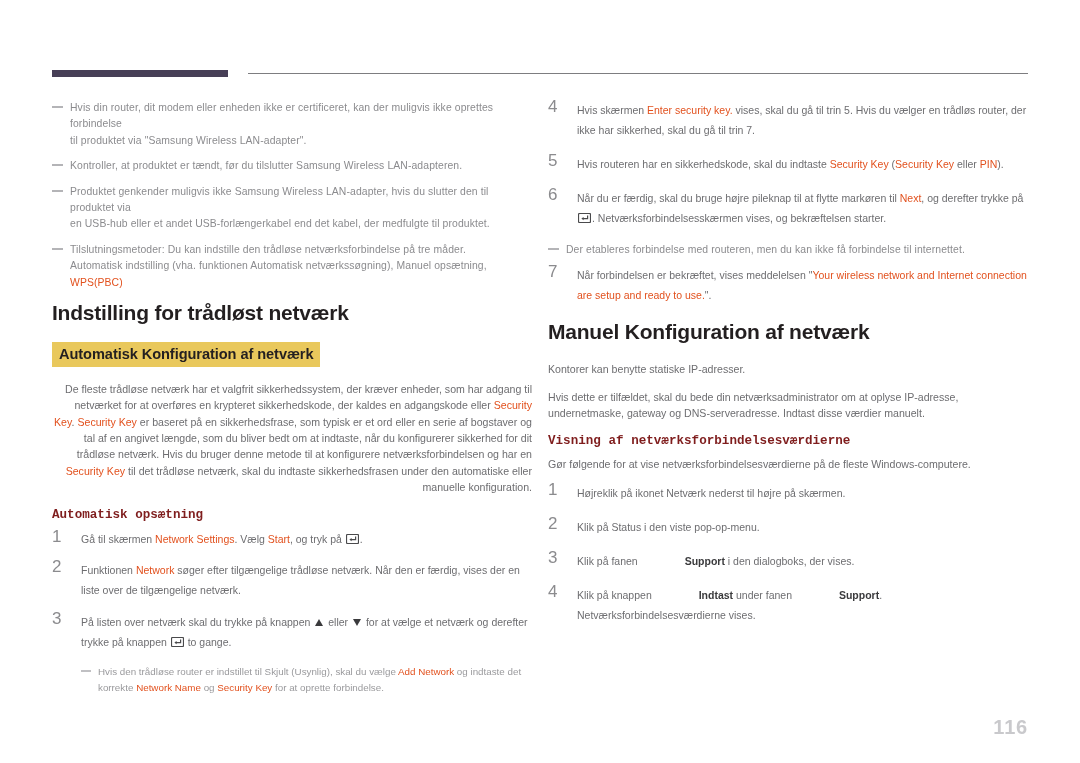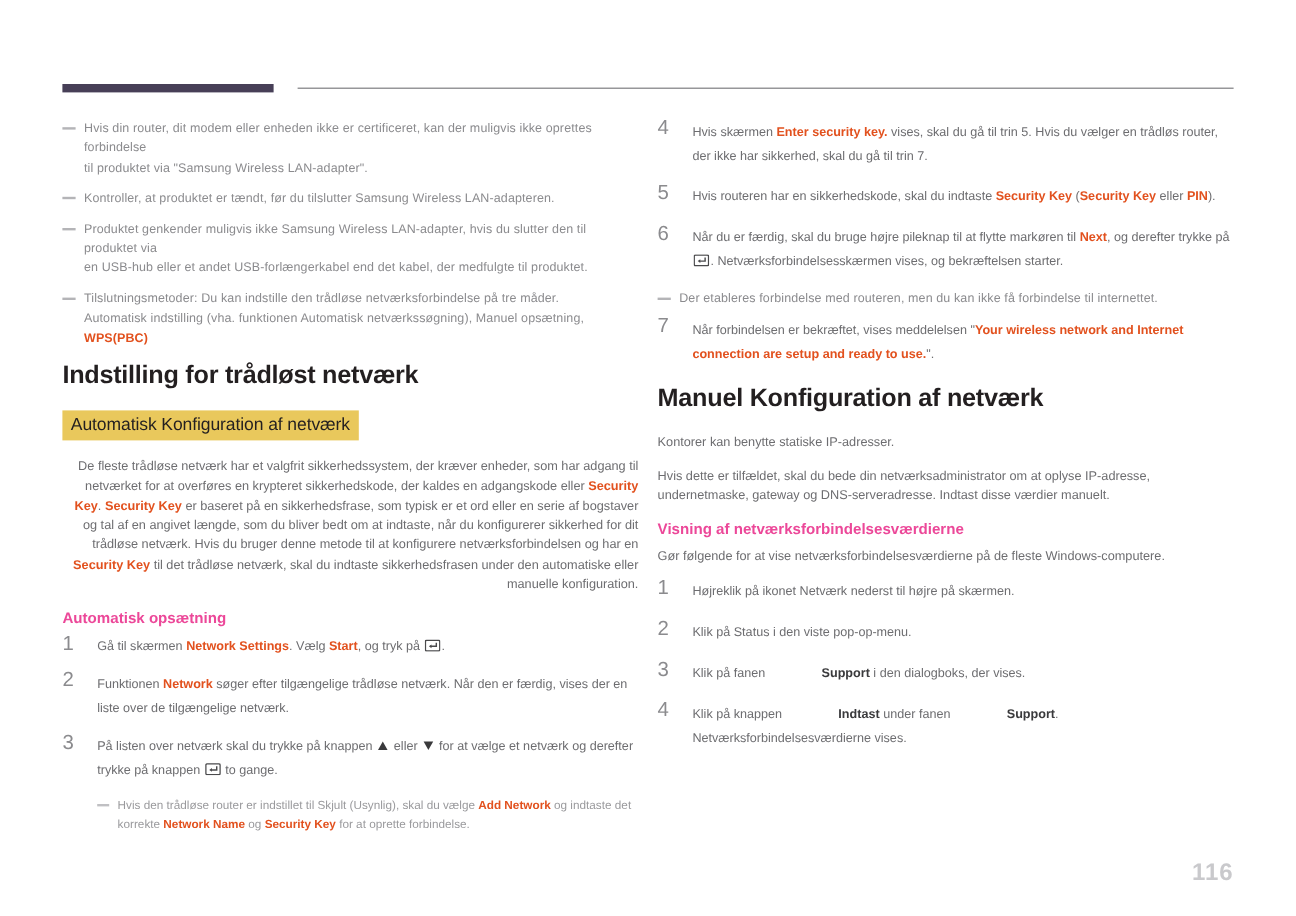--- a/index.html
+++ b/index.html
@@ -83,32 +83,33 @@
     font-weight: bold;
     color: #231f20;
     margin: 0 0 16px 0;
     letter-spacing: -0.01em;
   }
   .hl-heading {
     display: inline-block;
     background: #e9c85c;
     color: #231f20;
     font-size: 14.6px;
-    font-weight: normal;
+    font-weight: bold;
     line-height: 20px;
     padding: 2px 7px 3px 7px;
     margin: 0 0 14px 0;
     letter-spacing: -0.005em;
   }
   h3.sub-title {
     font-size: 12.6px;
     line-height: 18px;
     font-weight: bold;
-    color: #ec4899;
+    color: #7f1d1d;
     margin: 0 0 6px 0;
+    font-family: Liberation Mono, monospace;
   }
 
   
   .para {
     font-size: 10.6px;
     line-height: 16.2px;
     color: #6d6d70;
     margin: 0 0 11px 0;
   }
   .para.body-block { line-height: 16.3px; text-align: right; }
@@ -135,21 +136,21 @@
     font-weight: normal;
   }
   .step.compact { margin-bottom: 11px; line-height: 19px; }
 
   
   .col-right .step { line-height: 20px; margin-bottom: 14px; }
 
   
   b.orange {
     color: #e2511e;
-    font-weight: bold;
+    font-weight: normal;
   }
   b.dark {
     color: #3a3a3c;
     font-weight: bold;
     padding-left: 44px;
   }
 
   
   .key-enter {
     display: inline-block;

